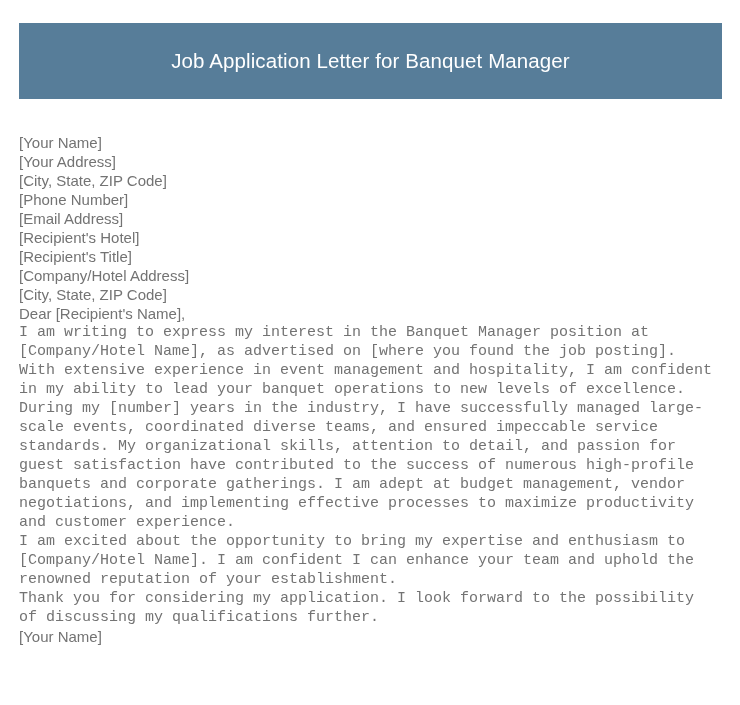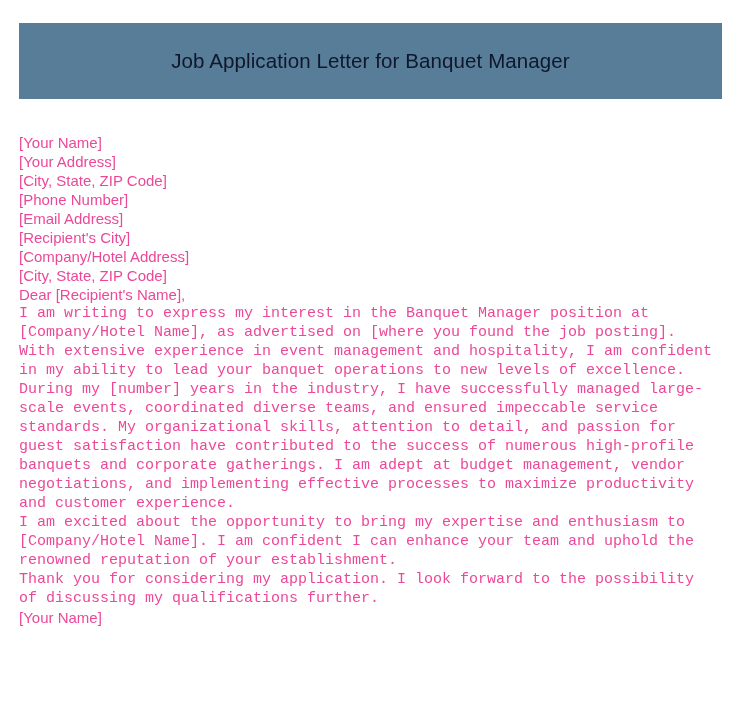--- a/index.html
+++ b/index.html
@@ -25,34 +25,34 @@
     top: 23px;
     width: 703px;
     height: 76px;
     background: #577d99;
     display: flex;
     align-items: center;
     justify-content: center;
     box-sizing: border-box;
   }
   .letter-header-title {
-    color: #0f172a;
+    color: #ffffff;
     font-size: 20.5px;
     font-weight: 400;
     letter-spacing: 0.1px;
     line-height: 1.2;
     text-align: center;
     font-family: "Liberation Sans", sans-serif;
   }
   .letter-body {
     position: absolute;
     left: 19px;
     top: 133px;
     width: 695px;
-    color: #ec4899;
+    color: #737373;
     font-size: 15px;
     line-height: 19px;
     font-family: "Liberation Sans", sans-serif;
     text-align: left;
   }
   .letter-line {
     margin: 0;
     padding: 0;
     white-space: normal;
   }
@@ -75,21 +75,22 @@
 
     <div>
       <div class="letter-line">[Your Name]</div>
       <div class="letter-line">[Your Address]</div>
       <div class="letter-line">[City, State, ZIP Code]</div>
       <div class="letter-line">[Phone Number]</div>
       <div class="letter-line">[Email Address]</div>
     </div>
 
     <div>
-      <div class="letter-line">[Recipient's City]</div>
+      <div class="letter-line">[Recipient's Hotel]</div>
+      <div class="letter-line">[Recipient's Title]</div>
       <div class="letter-line">[Company/Hotel Address]</div>
       <div class="letter-line">[City, State, ZIP Code]</div>
     </div>
 
     <div class="letter-line">Dear [Recipient's Name],</div>
 
     <p class="letter-para">I am writing to express my interest in the Banquet Manager position at [Company/Hotel Name], as advertised on [where you found the job posting]. With extensive experience in event management and hospitality, I am confident in my ability to lead your banquet operations to new levels of excellence.</p>
     <p class="letter-para">During my [number] years in the industry, I have successfully managed large-scale events, coordinated diverse teams, and ensured impeccable service standards. My organizational skills, attention to detail, and passion for guest satisfaction have contributed to the success of numerous high-profile banquets and corporate gatherings. I am adept at budget management, vendor negotiations, and implementing effective processes to maximize productivity and customer experience.</p>
     <p class="letter-para">I am excited about the opportunity to bring my expertise and enthusiasm to [Company/Hotel Name]. I am confident I can enhance your team and uphold the renowned reputation of your establishment.</p>
     <p class="letter-para">Thank you for considering my application. I look forward to the possibility of discussing my qualifications further.</p>

